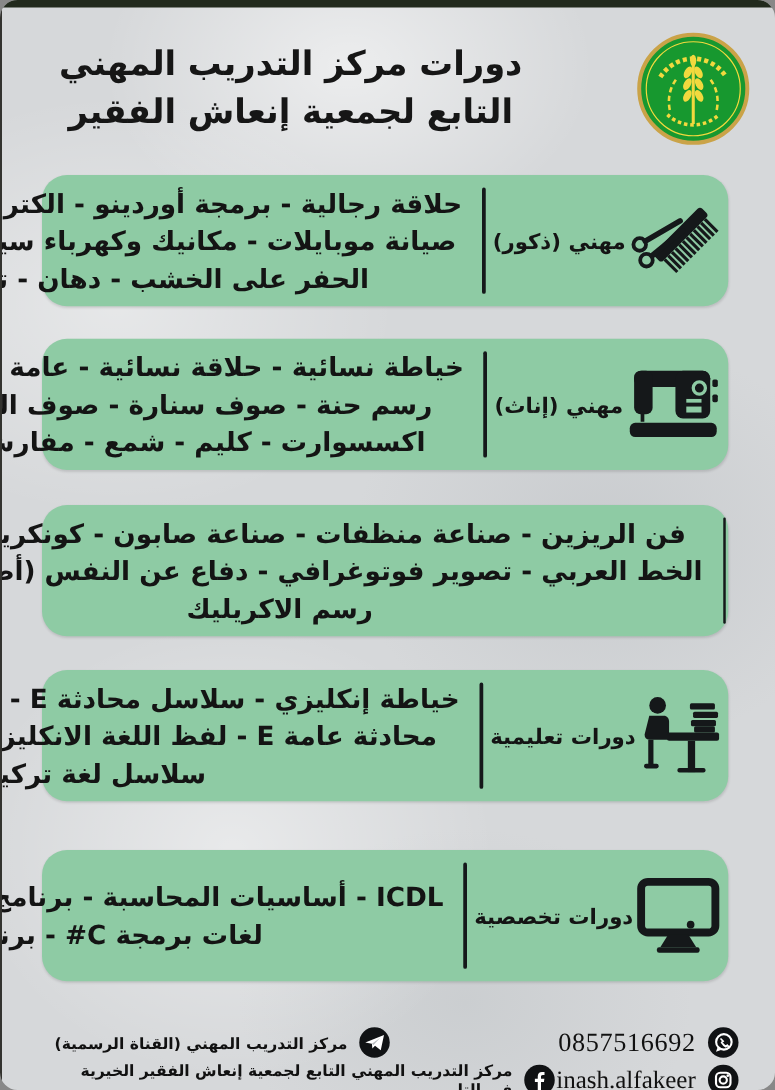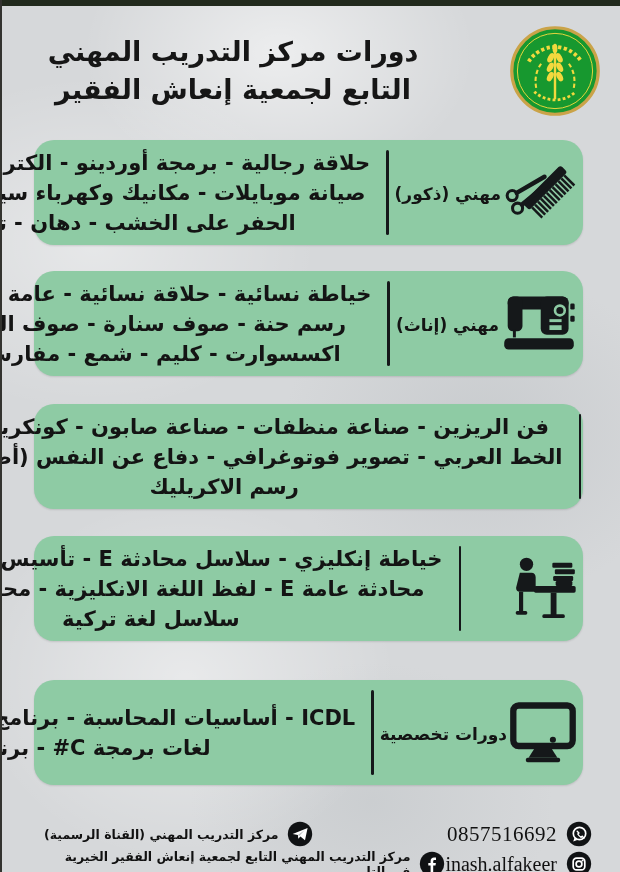--- a/index.html
+++ b/index.html
@@ -7,20 +7,21 @@
   .poster{
     position:relative; width:620px; height:872px; margin:0 auto; overflow:hidden;
     font-family:"DejaVu Sans", sans-serif; color:#141414; direction:rtl;
     background:
       radial-gradient(280px 200px at 45% 6%, rgba(255,255,255,.55), transparent 70%),
       radial-gradient(320px 240px at 15% 28%, rgba(255,255,255,.40), transparent 70%),
       radial-gradient(280px 230px at 78% 50%, rgba(168,173,178,.30), transparent 72%),
       radial-gradient(300px 260px at 30% 78%, rgba(255,255,255,.45), transparent 70%),
       radial-gradient(260px 200px at 60% 92%, rgba(170,176,180,.25), transparent 70%),
       #d6d8da;
+    border-radius: 14px;
   }
   .top-strip{ position:absolute; top:0; left:0; width:100%; height:6px; background:#222a1d; z-index:9; }
   .left-edge{ position:absolute; top:0; left:0; width:2px; height:100%; background:#33332f; z-index:9; }
 
   
   .header{ display:flex; align-items:center; padding:24px 12px 0 10px; height:118px; }
   .logo-wrap{ width:94px; height:94px; flex:0 0 auto; margin-right:6px; }
   .title-block{ flex:1; text-align:center; position:relative; left:-26px; }
   .title-line{ font-weight:bold; font-size:27px; line-height:38px; color:#161616; }
 
@@ -176,20 +177,21 @@
             <rect x="30" y="36" width="50" height="8" rx="2"></rect>
             <rect x="50" y="44" width="7" height="30"></rect>
             <rect x="40" y="70" width="27" height="4.5" rx="2"></rect>
             <rect x="52" y="8" width="24" height="6" rx="1.5"></rect>
             <rect x="55" y="16" width="24" height="6" rx="1.5"></rect>
             <rect x="53" y="24" width="24" height="6" rx="1.5"></rect>
             <rect x="56" y="30" width="20" height="6" rx="1.5"></rect>
           </g>
         </svg>
       </span>
+      <span class="cat-label">دورات تعليمية</span>
     </div>
     <div class="box-divider"></div>
     <div class="text-col">
       <div class="course-line">خياطة إنكليزي - سلاسل محادثة E - تأسيس E - تأسيس F</div>
       <div class="course-line">محادثة عامة E - لفظ اللغة الانكليزية - محو أمية عربي</div>
       <div class="course-line">سلاسل لغة تركية</div>
     </div>
   </div>
 
   <div class="course-box box-5">

